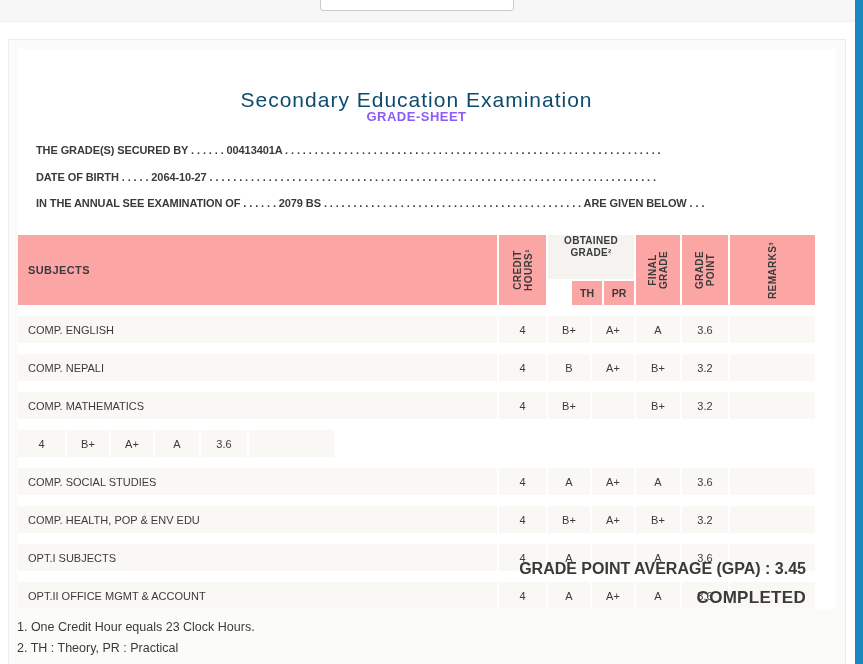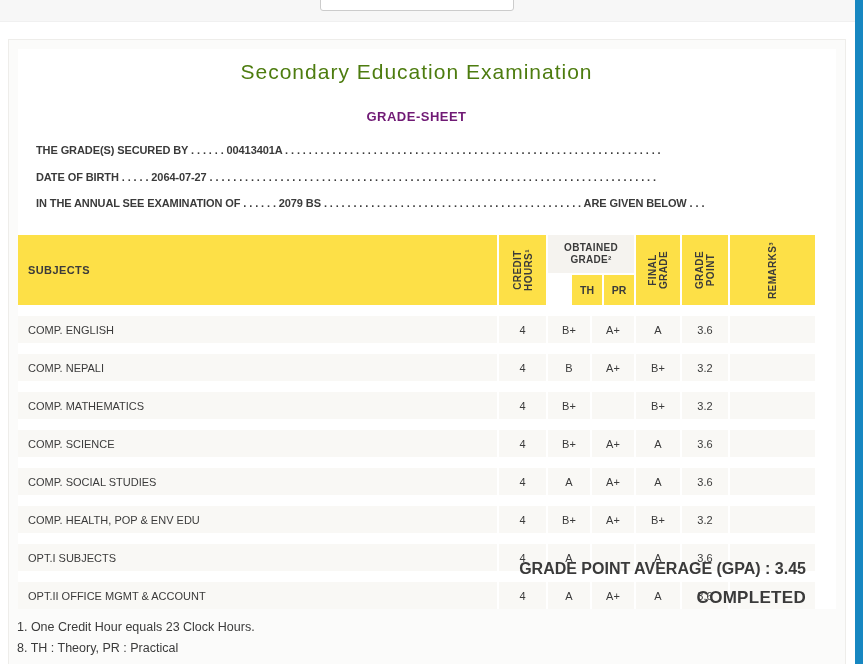--- a/index.html
+++ b/index.html
@@ -11,46 +11,46 @@
             background:#f7f7f7; border-bottom:1px solid #f0f0f0; }
   .topbox { position:absolute; left:320px; top:-31px; width:194px; height:42px;
             background:#ffffff; border:1px solid #cccccc; border-radius:3px; outline:none;
             font:13px "Liberation Sans", sans-serif; padding:0 8px; }
 
   .panel { position:absolute; left:8px; top:39px; width:838px; height:640px;
            background:#fbfbfa; border:1px solid #eeedea; }
   .sheet { position:absolute; left:18px; top:49px; width:818px; height:560px;
            background:#ffffff; }
 
-  .title { position:absolute; left:18px; top:60px; width:797px; text-align:center;
-           font-size:21px; font-weight:400; letter-spacing:1px; color:#4d7c0f; }
+  .title { position:absolute; left:18px; top:88px; width:797px; text-align:center;
+           font-size:21px; font-weight:400; letter-spacing:1px; color:#0c4a6e; }
   .subtitle { position:absolute; left:18px; top:109px; width:797px; text-align:center;
-              font-size:13px; font-weight:bold; letter-spacing:.5px; color:#701a75; }
+              font-size:13px; font-weight:bold; letter-spacing:.5px; color:#8b5cf6; }
 
   .info { position:absolute; left:36px; width:800px; height:14px; overflow:hidden;
           white-space:nowrap; font-size:11px; font-weight:600; color:#3a3a3a;
           letter-spacing:-0.1px; }
   .l1 { top:144px; } .l2 { top:171px; } .l3 { top:197px; }
 
   .table { position:absolute; left:18px; top:235px; width:797px; }
   .thead, .trow, .subrow { display:flex; column-gap:2px; }
   .thead { height:70px; }
   .trow { height:27px; margin-top:11px; }
   .cell { background:#f9f8f5; display:flex; align-items:center; font-size:11px; }
-  .head { background:#fde047; font-weight:bold; }
+  .head { background:#fca5a5; font-weight:bold; }
   .subj { width:479px; padding-left:10px; }
   .credit { width:47px; } .thc { width:42px; } .prc { width:42px; }
   .final { width:44px; } .gpoint { width:46px; } .remarks { width:85px; }
   .c { justify-content:center; }
   .vcell { justify-content:center; }
   .vtext { transform:rotate(-90deg); text-align:center; font-size:10px;
            font-weight:bold; line-height:11px; letter-spacing:.4px; white-space:nowrap; }
   .vtext span { display:block; }
   .obgroup { width:86px; display:flex; flex-direction:column; }
-  .obhead { width:86px; height:38px; flex-direction:column; justify-content:center;
+  .obhead { width:86px; height:44px; flex-direction:column; 
             text-align:center; font-size:10px; line-height:12px; font-weight:bold;
             letter-spacing:.3px; background:#f5f3ef; display:flex; }
   .subrow { height:26px; margin-top:2px; flex:1;padding-left:24px; }
   .subhead { font-size:10.5px; }
   .headlbl { font-size:11px; letter-spacing:.4px; }
 
   .gpa { position:absolute; right:57px; top:560px; font-size:16px; font-weight:600;
          color:#3a3a3a; letter-spacing:0; }
   .completed { position:absolute; right:57px; top:588px; font-size:17px; font-weight:600;
                color:#3a3a3a; letter-spacing:.3px; }
@@ -69,21 +69,21 @@
   <div class="topbar"></div>
   <input class="topbox" style="">
 
   <div class="panel"></div>
   <div class="sheet"></div>
 
   <div class="title">Secondary Education Examination</div>
   <div class="subtitle">GRADE-SHEET</div>
 
   <div class="info l1">THE GRADE(S) SECURED BY . . . . . . 00413401A . . . . . . . . . . . . . . . . . . . . . . . . . . . . . . . . . . . . . . . . . . . . . . . . . . . . . . . . . . . . . . . .</div>
-  <div class="info l2">DATE OF BIRTH . . . . . 2064-07-27 . . . . . . . . . . . . . . . . . . . . . . . . . . . . . . . . . . . . . . . . . . . . . . . . . . . . . . . . . . . . . . . . . . . . . . . . . . . .</div>
+  <div class="info l2">DATE OF BIRTH . . . . . 2064-10-27 . . . . . . . . . . . . . . . . . . . . . . . . . . . . . . . . . . . . . . . . . . . . . . . . . . . . . . . . . . . . . . . . . . . . . . . . . . . .</div>
   <div class="info l3">IN THE ANNUAL SEE EXAMINATION OF . . . . . . 2079 BS . . . . . . . . . . . . . . . . . . . . . . . . . . . . . . . . . . . . . . . . . . . . ARE GIVEN BELOW . . .</div>
 
   <div class="table">
 
     <div class="thead">
       <div class="cell head subj headlbl">SUBJECTS</div>
       <div class="cell head credit vcell">
         <div class="vtext">
           <span>CREDIT</span>
           <span>HOURS¹</span>
@@ -142,21 +142,20 @@
       <div class="cell subj">COMP. MATHEMATICS</div>
       <div class="cell credit c">4</div>
       <div class="cell thc c">B+</div>
       <div class="cell prc c"></div>
       <div class="cell final c">B+</div>
       <div class="cell gpoint c">3.2</div>
       <div class="cell remarks c"></div>
     </div>
 
     <div class="trow">
-      <div class="cell subj">COMP. SCIENCE</div>
       <div class="cell credit c">4</div>
       <div class="cell thc c">B+</div>
       <div class="cell prc c">A+</div>
       <div class="cell final c">A</div>
       <div class="cell gpoint c">3.6</div>
       <div class="cell remarks c"></div>
     </div>
 
     <div class="trow">
       <div class="cell subj">COMP. SOCIAL STUDIES</div>
@@ -197,17 +196,17 @@
       <div class="cell gpoint c">3.6</div>
       <div class="cell remarks c"></div>
     </div>
 
   </div>
 
   <div class="gpa">GRADE POINT AVERAGE (GPA) : 3.45</div>
   <div class="completed">COMPLETED</div>
 
   <div class="fn fn1">1. One Credit Hour equals 23 Clock Hours.</div>
-  <div class="fn fn2">8. TH : Theory, PR : Practical</div>
+  <div class="fn fn2">2. TH : Theory, PR : Practical</div>
 
   <div class="bluestrip"></div>
 
 </div>
 
 </body></html>

